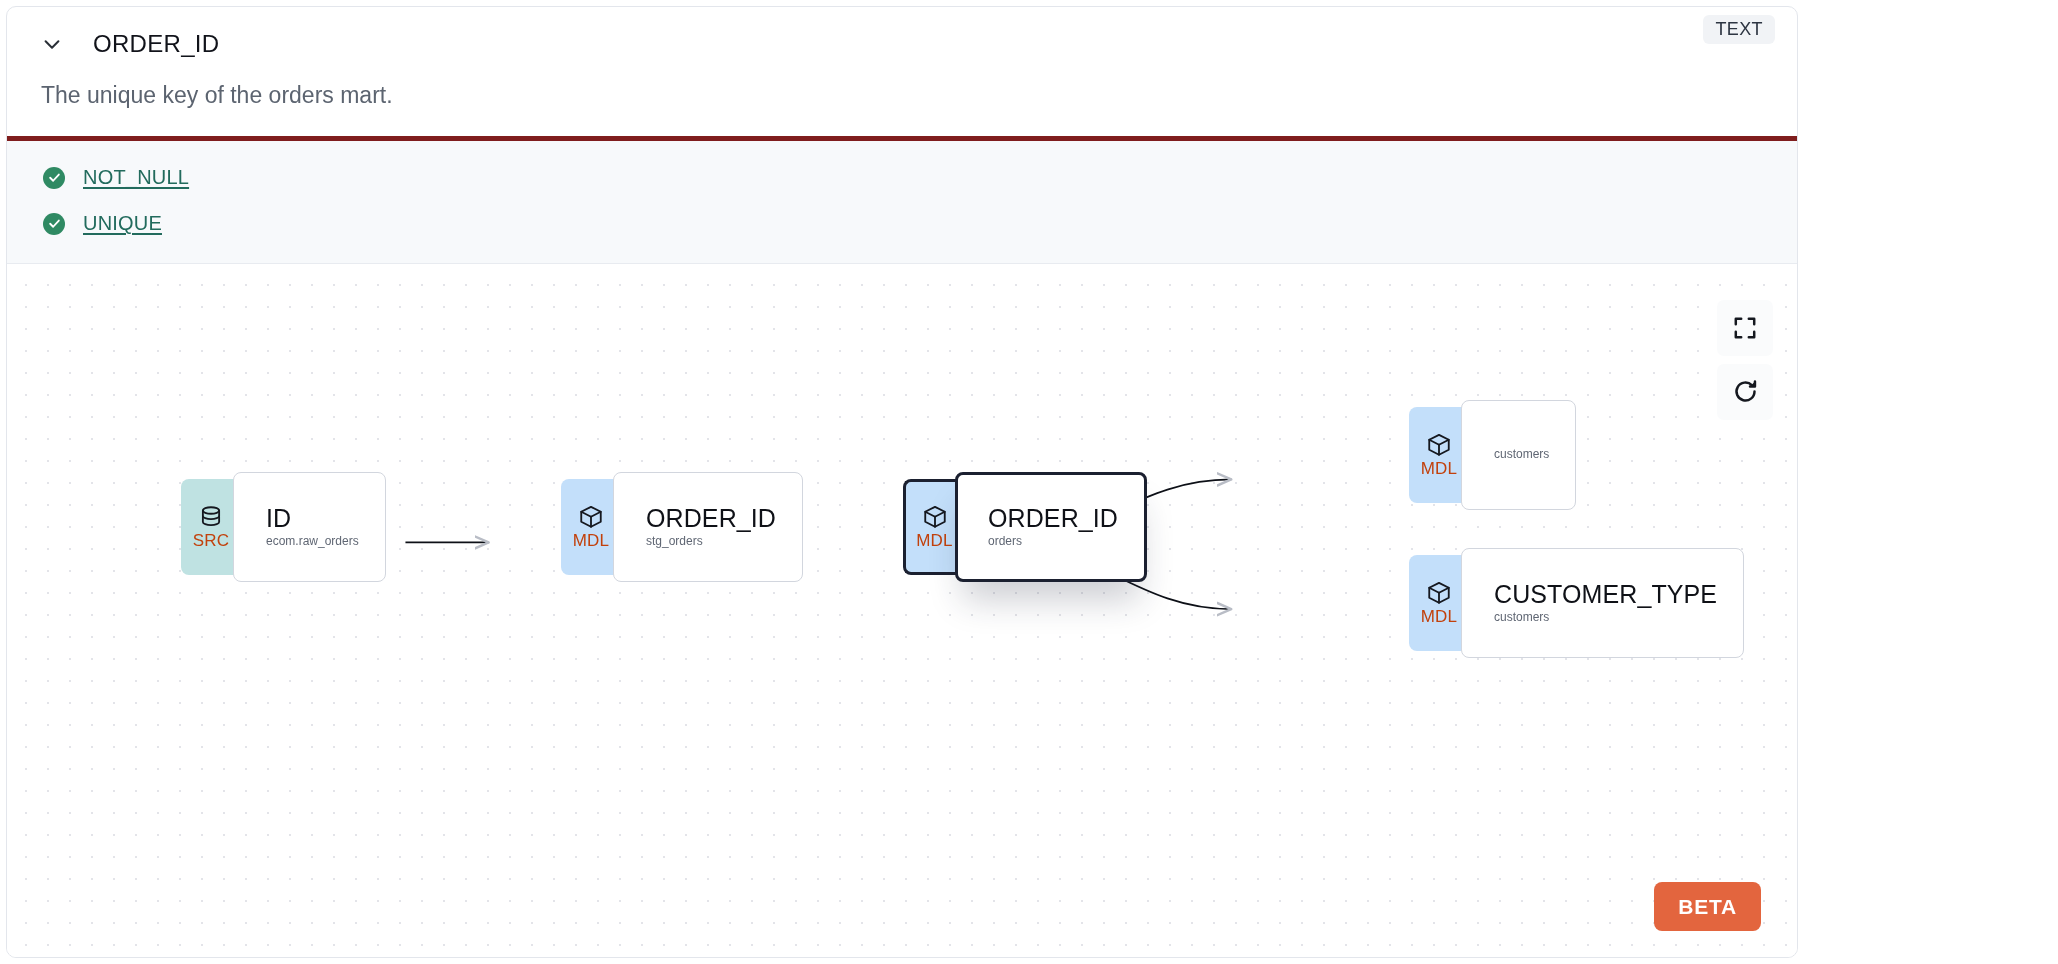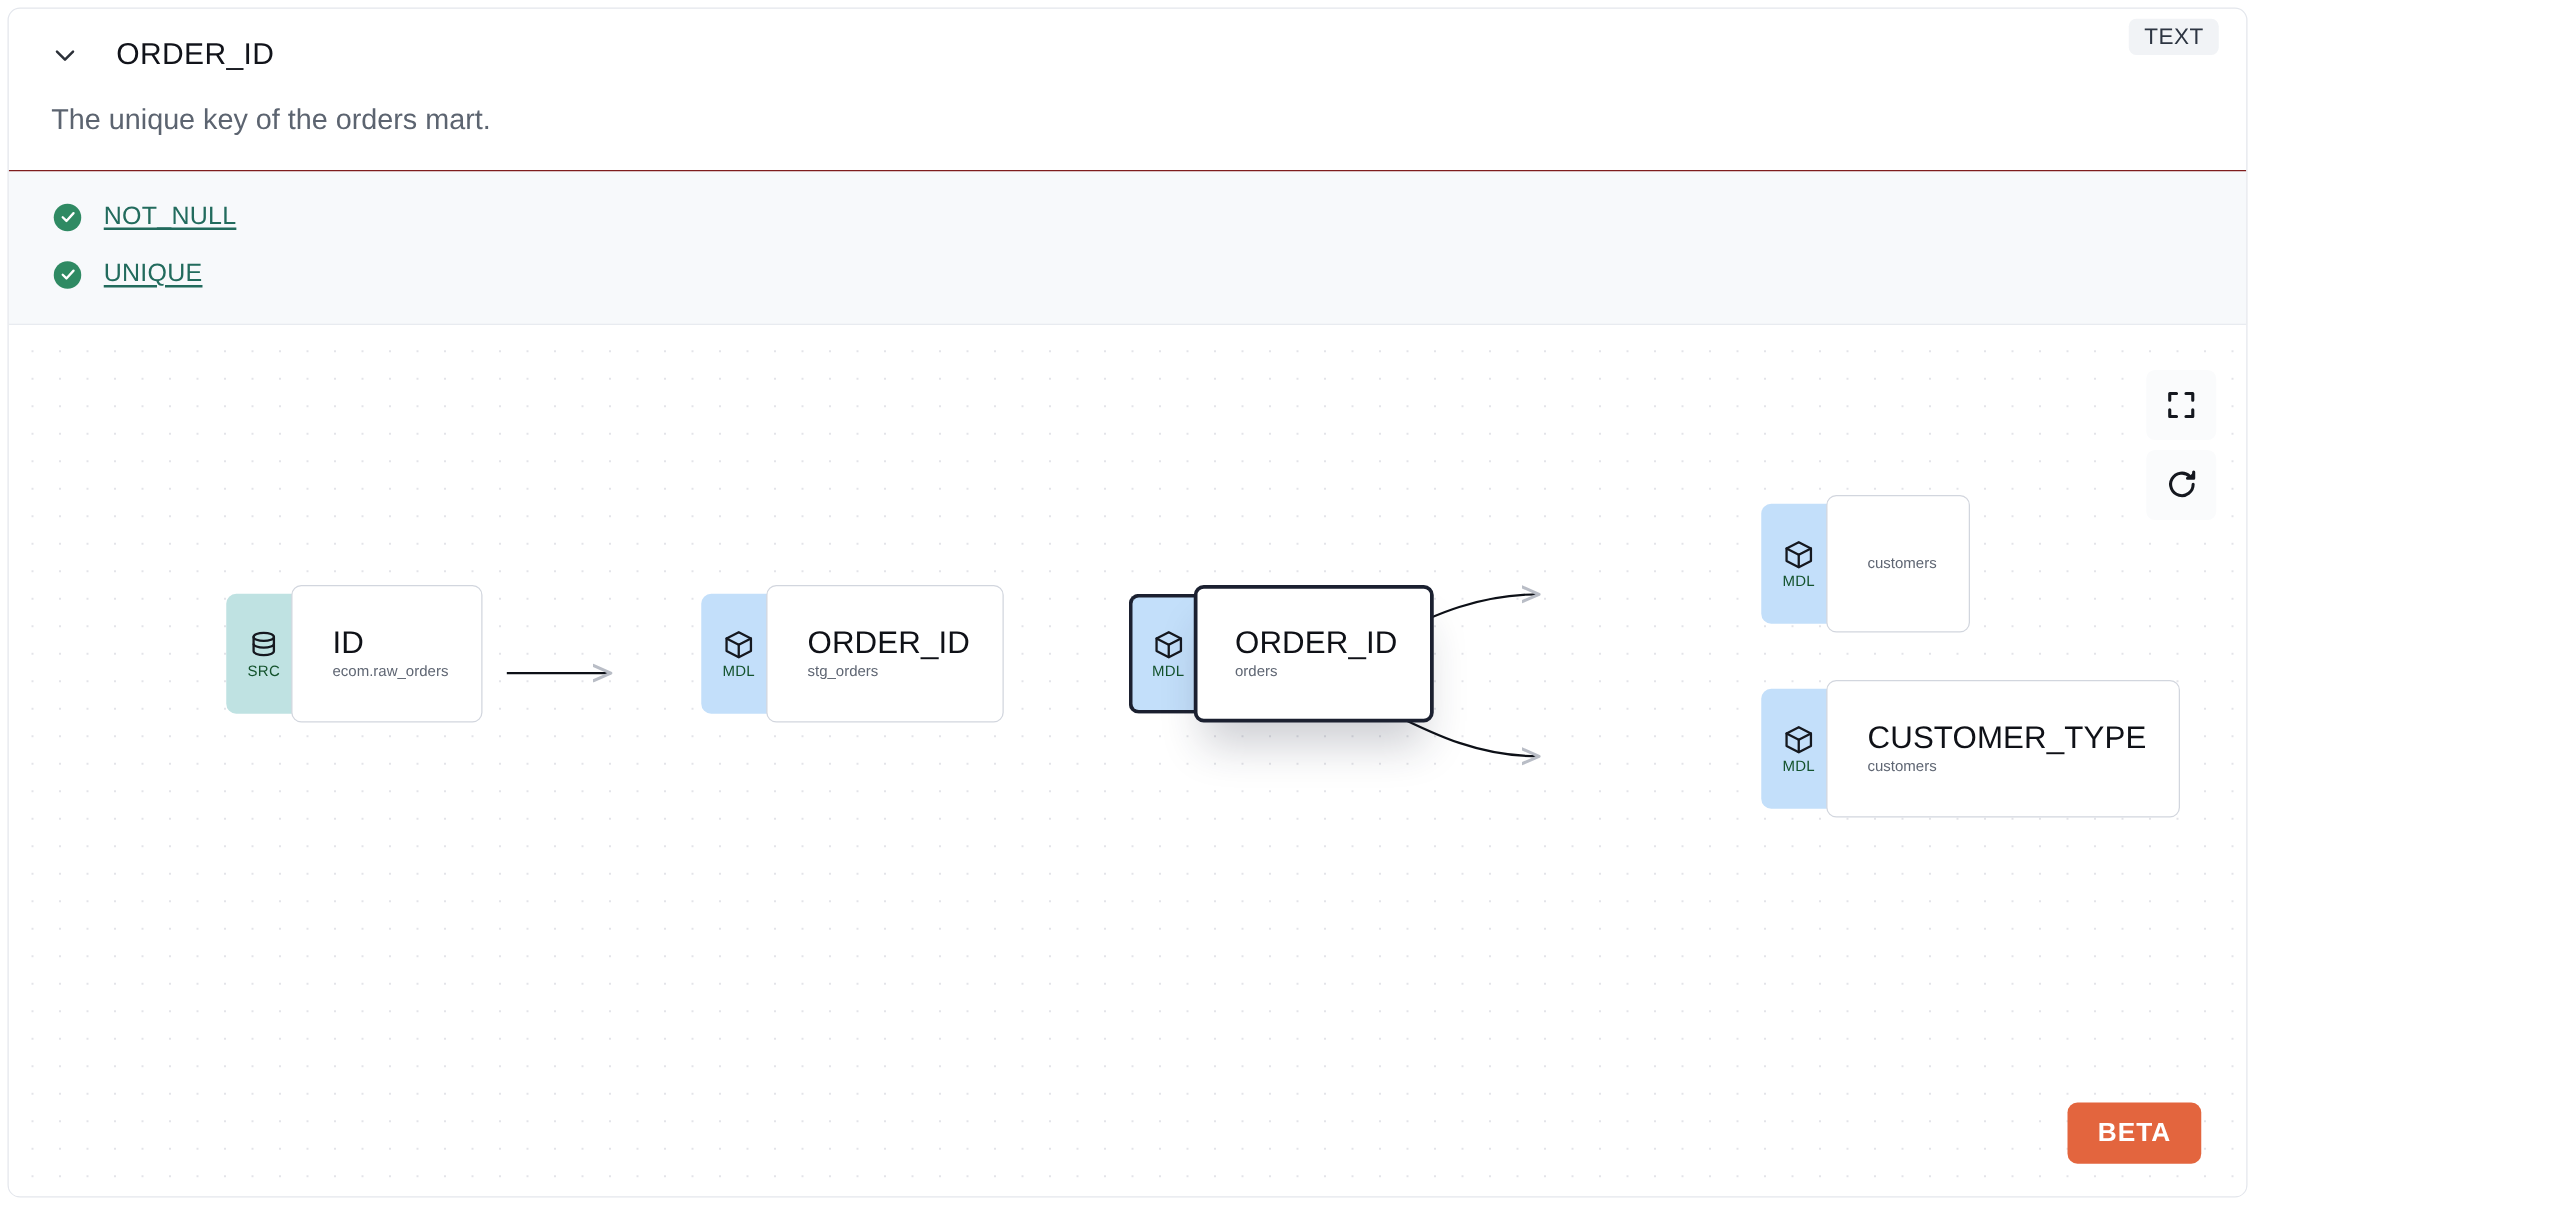--- a/index.html
+++ b/index.html
@@ -69,21 +69,21 @@
     padding: 0 30px 26px 34px;
     font-size: 23px;
     color: #5c6470;
     line-height: 1.25;
     font-weight: 400;
   }
 
   
   #tests-section {
     background: #f7f9fb;
-    border-top: 1px solid #7f1d1d;
+    border-top: 5px solid #7f1d1d;
     border-bottom: 1px solid #e8ebf0;
     padding: 14px 0 16px 0;
     flex: 0 0 auto;
   }
   .test-row {
     display: flex;
     align-items: center;
     height: 46px;
     padding-left: 36px;
   }
@@ -136,22 +136,22 @@
     flex-direction: column;
     align-items: center;
     justify-content: center;
     gap: 2px;
     z-index: 1;
     position: relative;
   }
   .node-kind.src { background: #bfe2e2; text-align: center; }
   .node-kind.mdl { background: #c3dffa; }
   .node-kind .kind-label {
-    font-size: 12px;
-    color: #14532d;
+    font-size: 17px;
+    color: #c2410c;
     line-height: 1;
     letter-spacing: 0.2px;
   }
   .node-kind svg { display: block; }
 
   .node-body {
     margin-left: -8px;
     background: #ffffff;
     border: 1px solid #d2d6de;
     border-radius: 8px;

